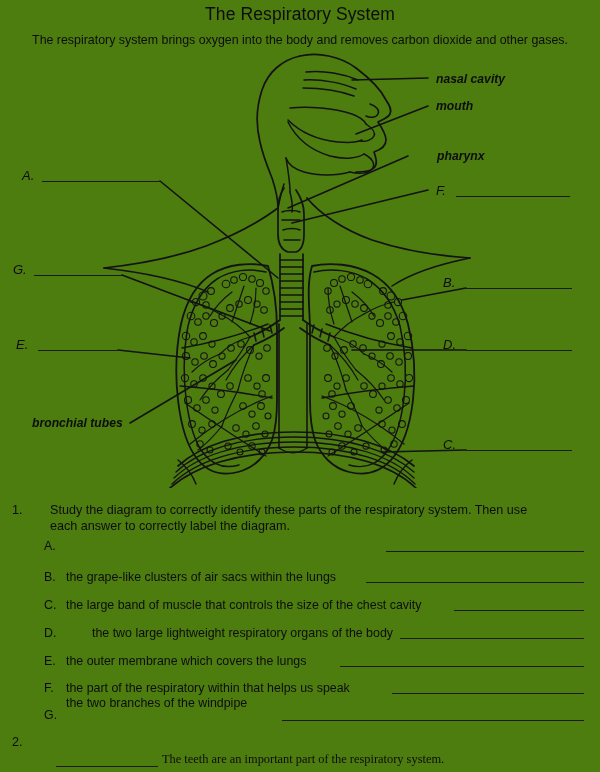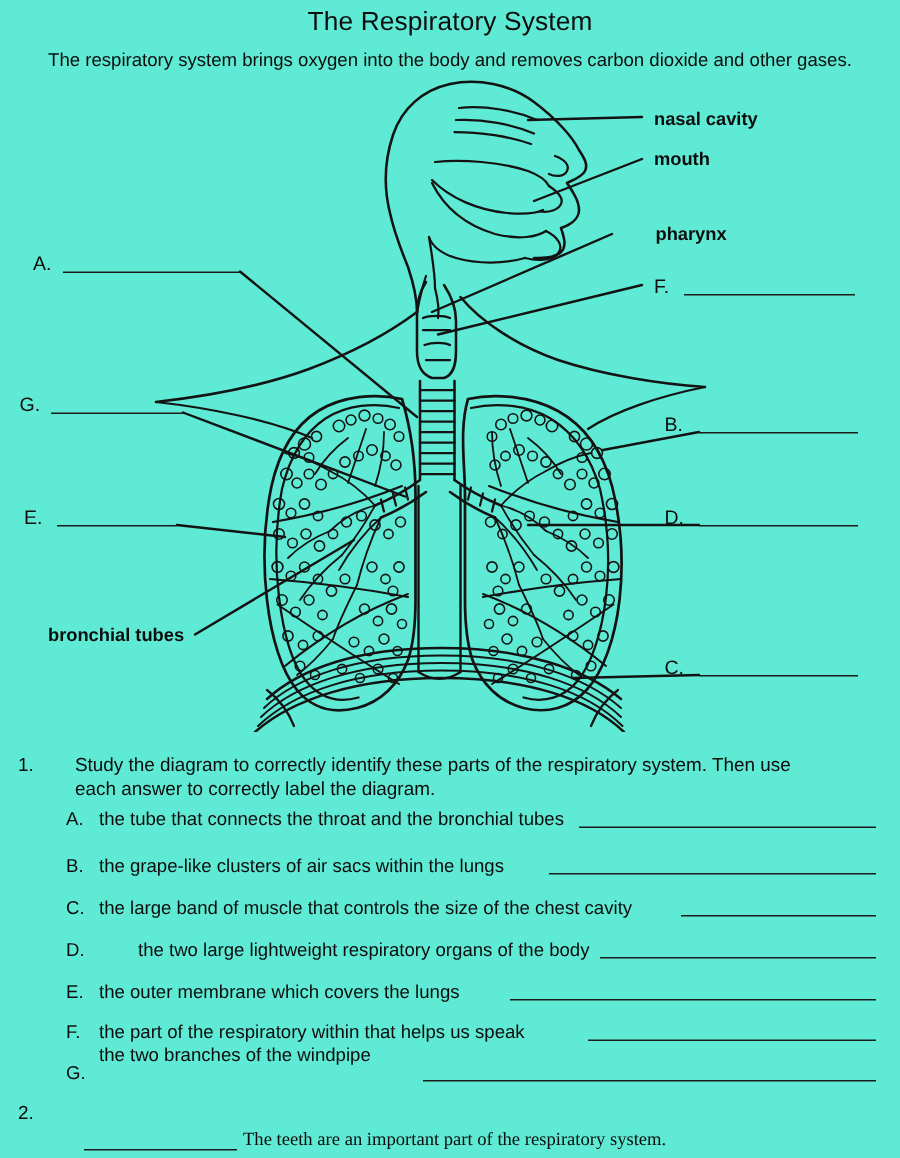--- a/index.html
+++ b/index.html
@@ -4,21 +4,21 @@
 <style>
   html, body {
     margin: 0;
     padding: 0;
     background: #ffffff;
   }
   #page {
     position: relative;
     width: 600px;
     height: 772px;
-    background: #5eead4;
+    background: #4d7c0f;
     font-family: "Liberation Sans", sans-serif;
     color: #111111;
     overflow: hidden;
   }
 
   
   #title {
     position: absolute;
     top: 4px;
     left: 0;
@@ -47,20 +47,21 @@
     height: 440px;
   }
   #diagram svg { display: block; }
 
   
   .dlabel {
     position: absolute;
     font-size: 12.3px;
     white-space: nowrap;
     color: #0d0d0d;
+    font-style: italic;
   }
   .dlabel.bold { font-weight: bold; font-size: 12.2px; }
   .dlabel.letter { font-size: 13px; }
 
   
   .qnum {
     position: absolute;
     font-size: 12.6px;
     color: #0d0d0d;
   }
@@ -447,21 +448,20 @@
   <div class="dlabel letter" style="left:443px; top:437px;">C.</div>
   <div class="blankline" style="left:466px; top:450px; width:106px;"></div>
 
   <div class="qnum" style="left:12px; top:503px;">1.</div>
   <div class="qtext" style="left:50px; top:503px; width:548px;">
     <span>Study the diagram to correctly identify these parts of the respiratory system. Then use</span><br>
     <span>each answer to correctly label the diagram.</span>
   </div>
 
   <div class="item-letter" style="left:44px; top:539px;">A.</div>
-  <div class="item-text" style="left:66px; top:539px;">the tube that connects the throat and the bronchial tubes</div>
   <div class="blankline" style="left:386px; top:551px; width:198px;"></div>
 
   <div class="item-letter" style="left:44px; top:570px;">B.</div>
   <div class="item-text" style="left:66px; top:570px;">the grape-like clusters of air sacs within the lungs</div>
   <div class="blankline" style="left:366px; top:582px; width:218px;"></div>
 
   <div class="item-letter" style="left:44px; top:598px;">C.</div>
   <div class="item-text" style="left:66px; top:598px;">the large band of muscle that controls the size of the chest cavity</div>
   <div class="blankline" style="left:454px; top:610px; width:130px;"></div>
 

